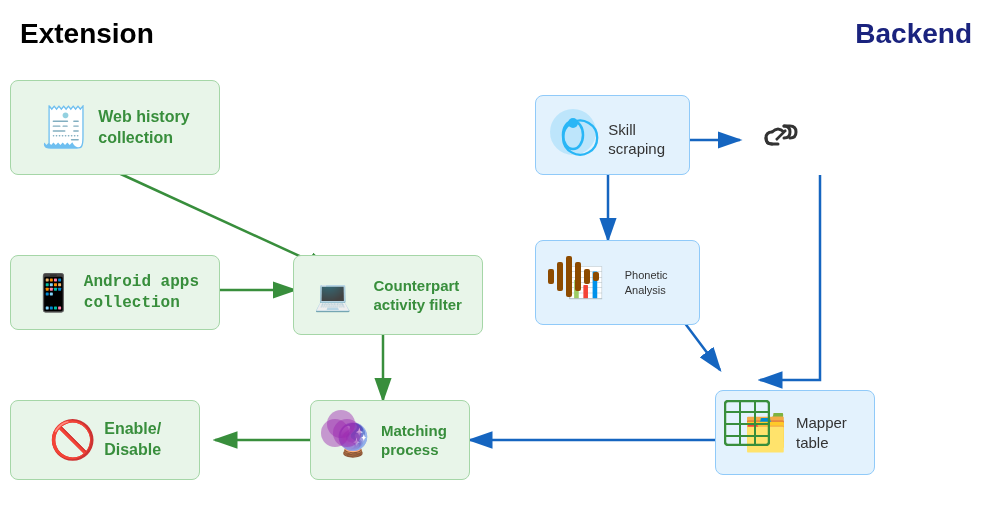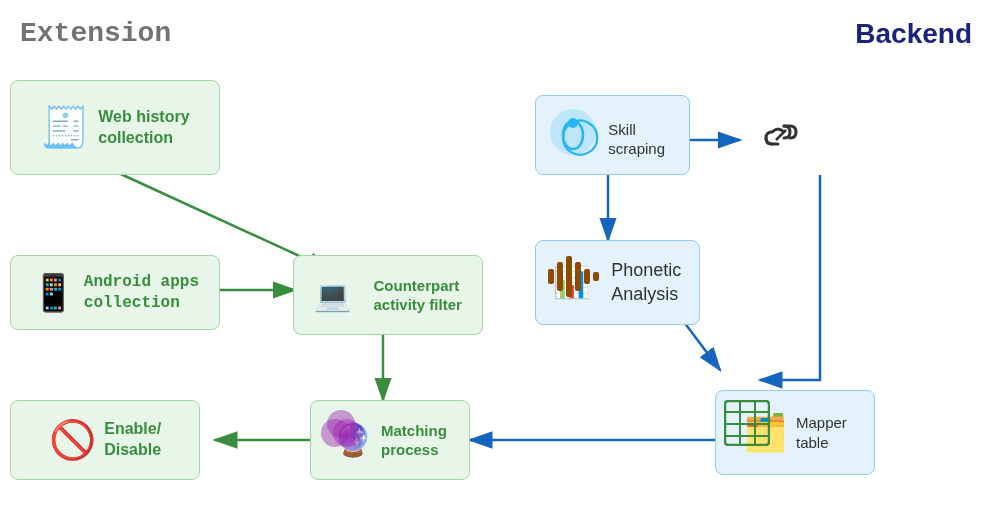--- a/index.html
+++ b/index.html
@@ -16,24 +16,23 @@
       height: 522px;
       position: relative;
       background: #fff;
     }
     .section-title {
       font-size: 28px;
       font-weight: bold;
       position: absolute;
     }
     .extension-title {
-      color: #737373;
+      color: #000000;
       top: 18px;
       left: 20px;
-      font-family: Liberation Mono, monospace;
     }
     .backend-title {
       color: #1a237e;
       top: 18px;
       right: 30px;
     }
     .node {
       position: absolute;
       display: flex;
       align-items: center;
@@ -132,21 +131,21 @@
   </div>
 
   <div class="node node-blue" style="left:535px; top:95px; width:155px; height:80px; padding:10px 14px;">
     <span style="font-size:36px; color:#29b6f6;">◯</span>
     <span class="node-label dark" style="font-size:15px;margin-top:8px;">Skill<br>scraping</span>
   </div>
 
 
   <div class="node node-blue" style="left:535px; top:240px; width:165px; height:85px; padding:10px 14px;">
     <span style="font-size:30px; color:#8d4b00;">📊</span>
-    <span class="node-label dark" style="font-size:18px;margin-left:12px;">Phonetic<br>Analysis</span>
+    <span class="node-label dark" style="font-size:11px;margin-left:12px;">Phonetic<br>Analysis</span>
   </div>
 
   <div class="node node-blue" style="left:715px; top:390px; width:160px; height:85px; padding:10px 14px;">
     <span style="font-size:36px; color:#388e3c;">🗂️</span>
     <span class="node-label dark" style="font-size:15px;">Mapper<br>table</span>
   </div>
 
   <div style="position:absolute; left:548px; top:107px; width:50px; height:50px;">
     <svg width="50" height="50" viewBox="0 0 50 50">
       <circle cx="25" cy="25" r="22" fill="#29b6f6" opacity="0.2" stroke="#29b6f6" stroke-width="2"></circle>

